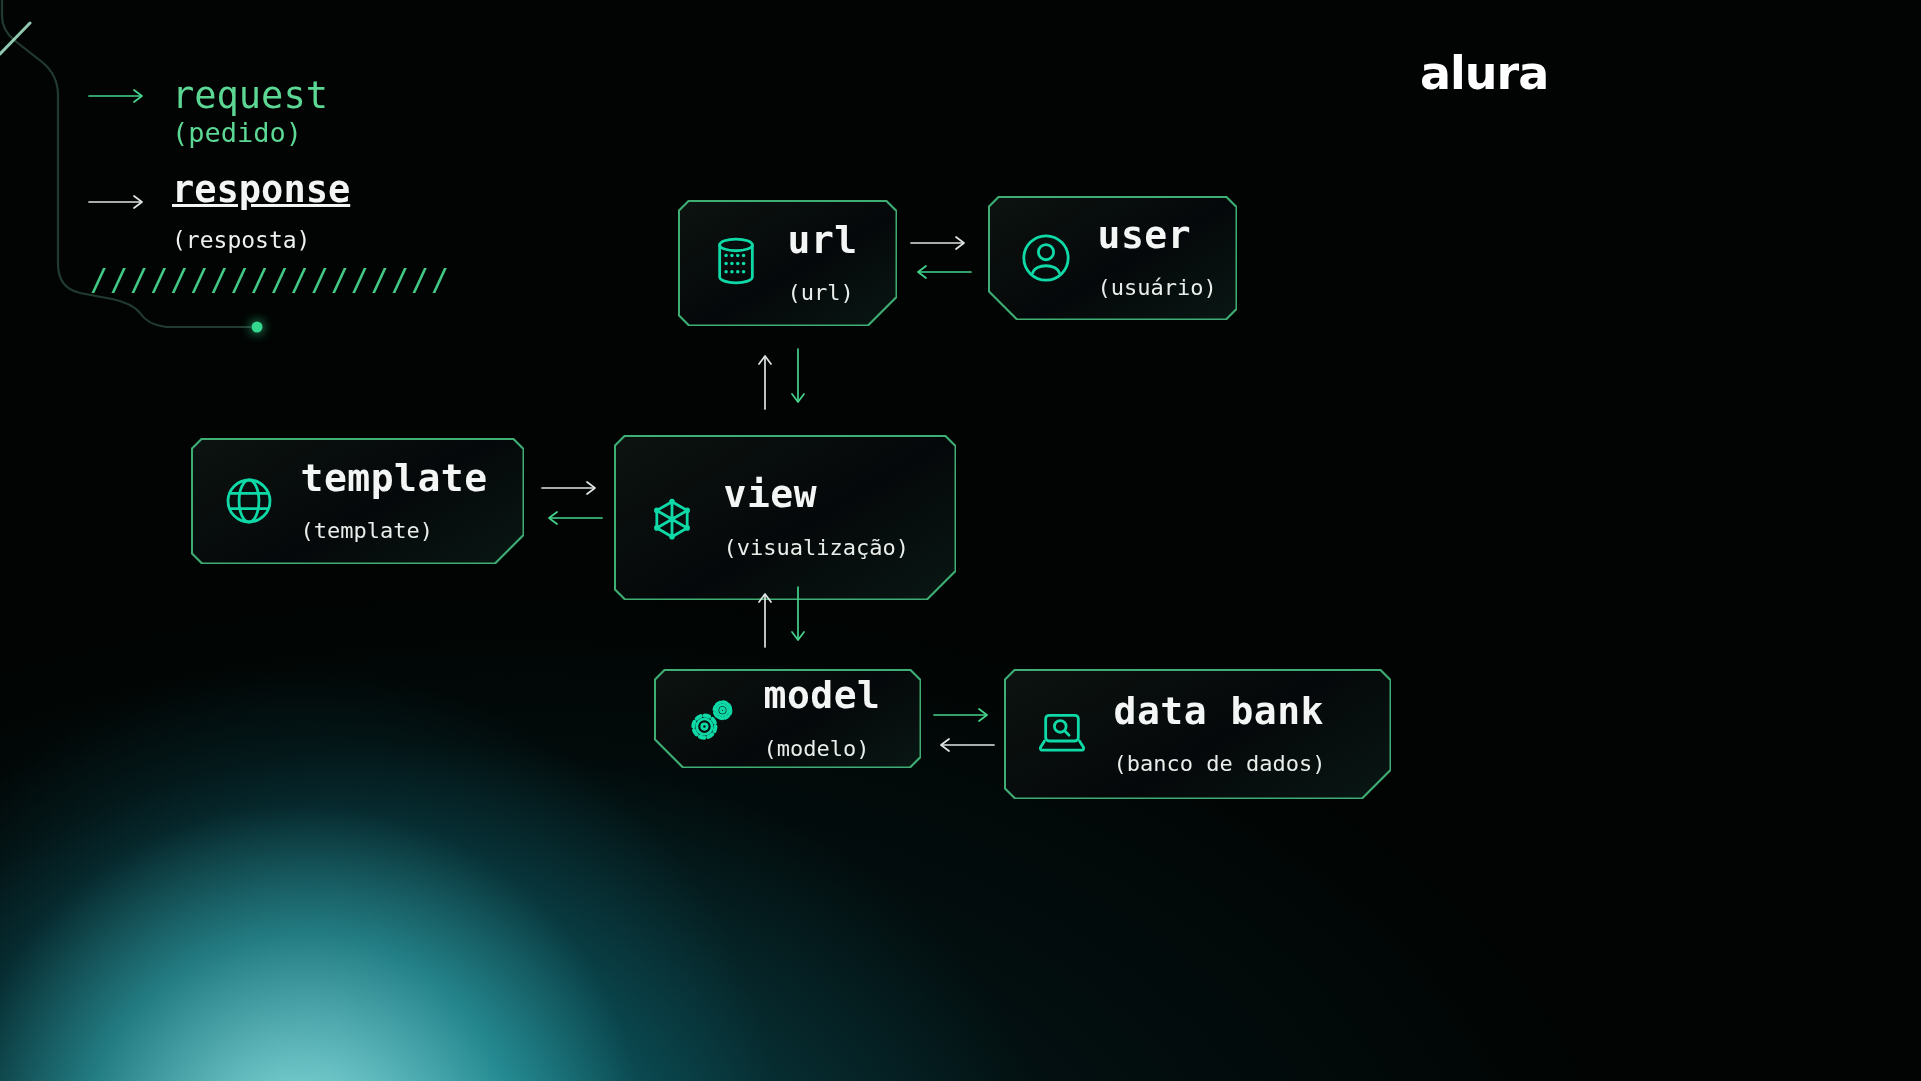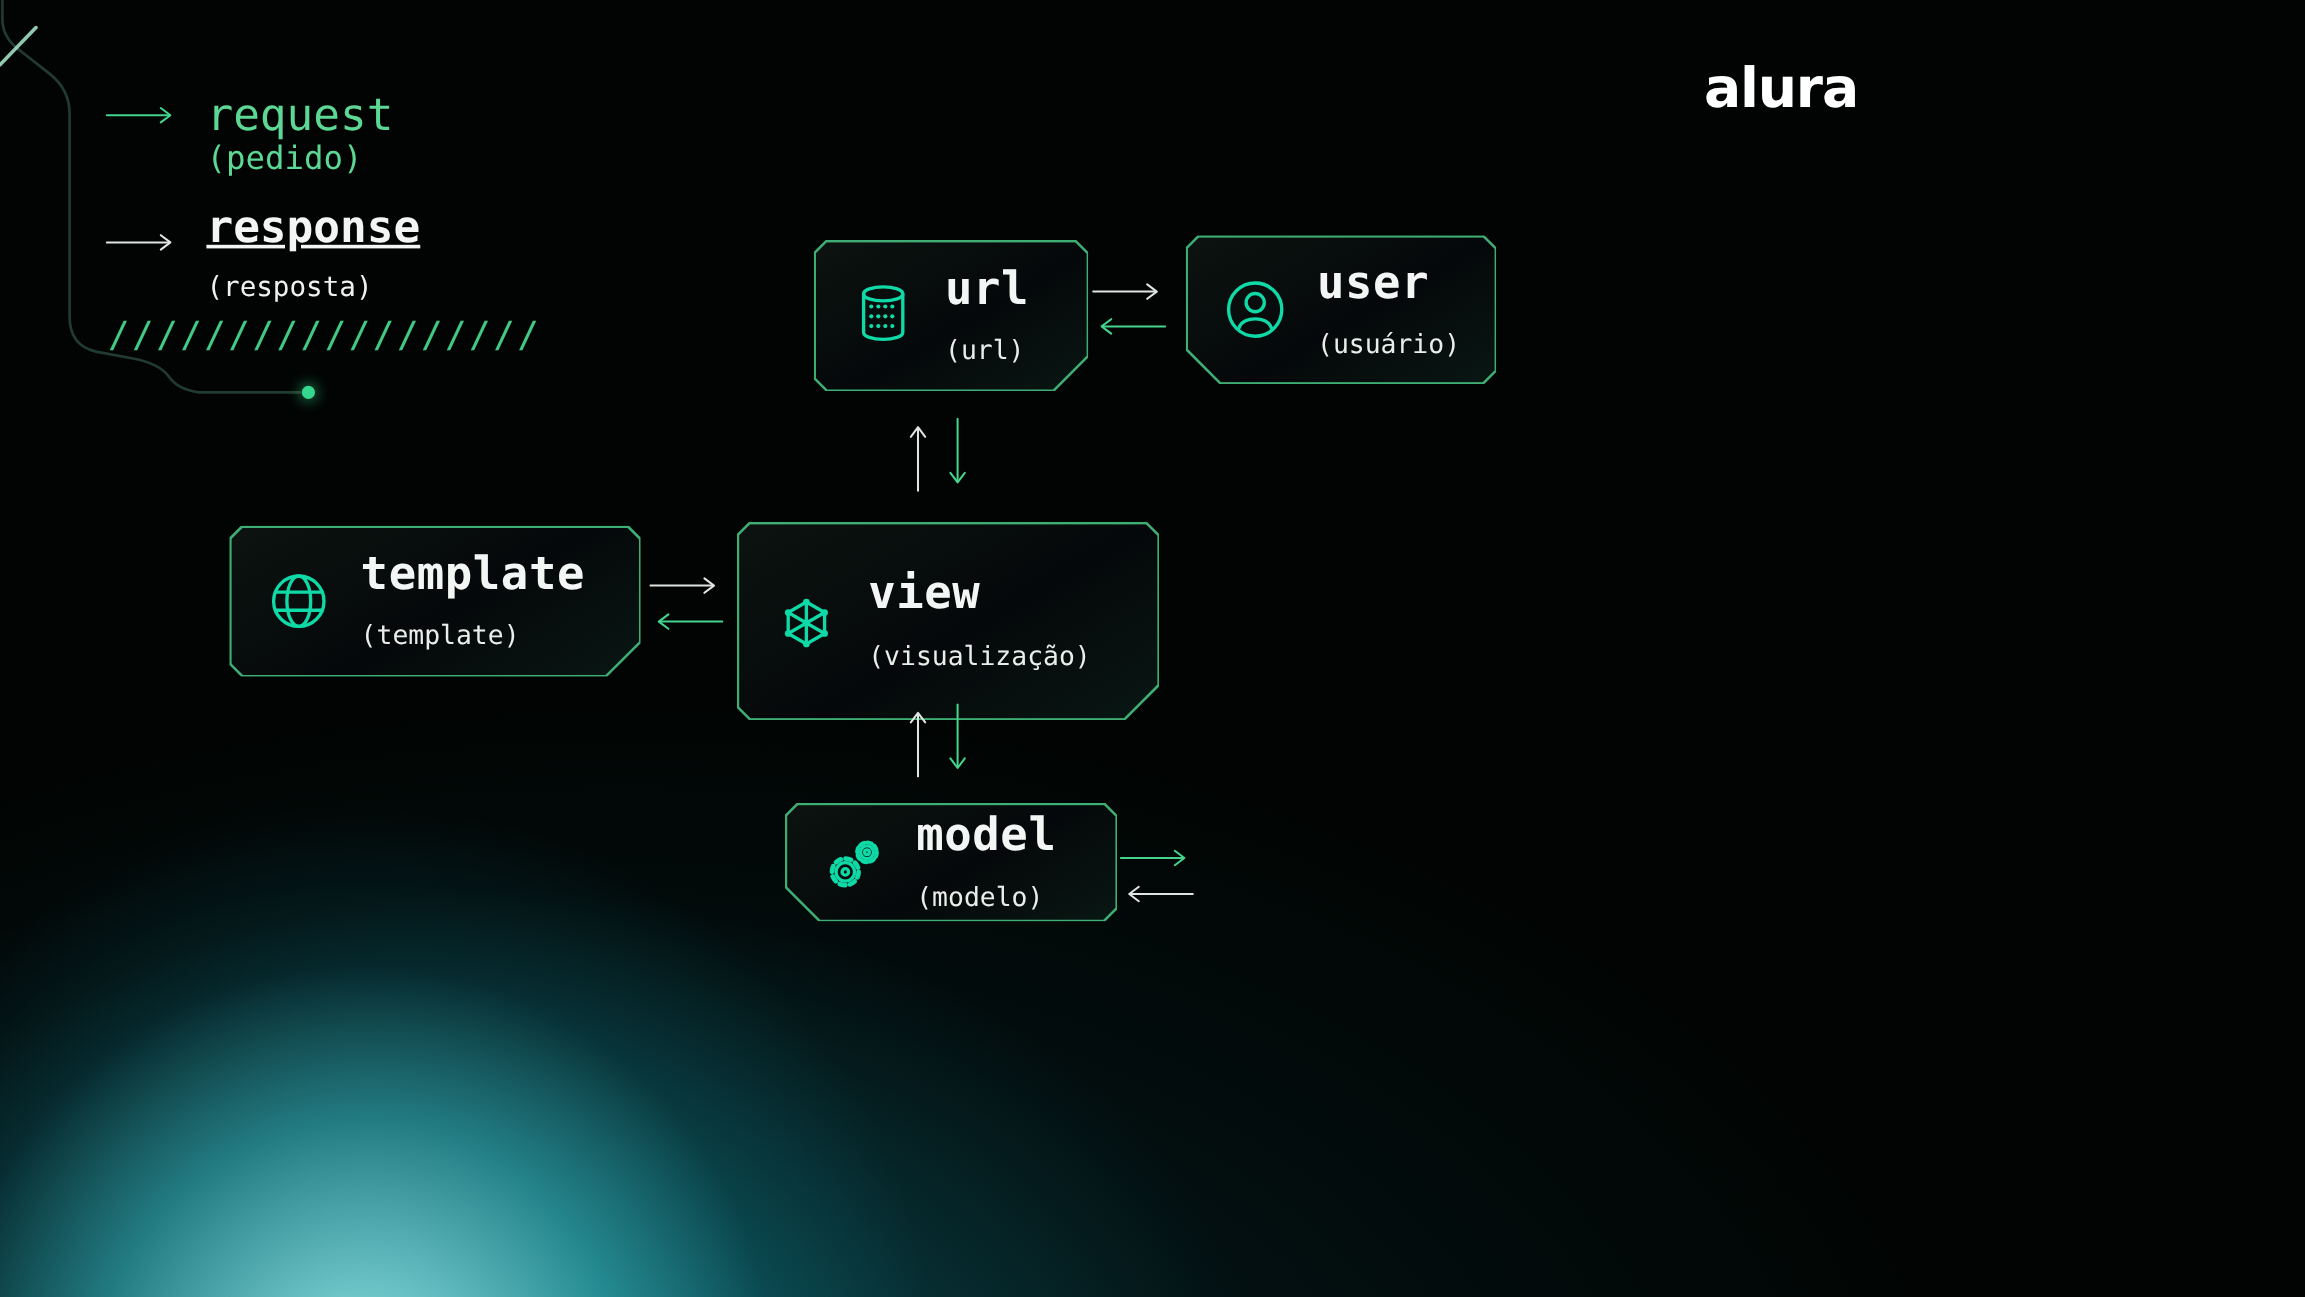--- a/index.html
+++ b/index.html
@@ -6,21 +6,21 @@
   .canvas{
     position:relative;width:1921px;height:1081px;overflow:hidden;
     font-family:"DejaVu Sans Mono",monospace;color:#fff;
     background:
       radial-gradient(circle 480px at 300px 1150px, rgba(170,255,255,0.85), rgba(70,225,235,0.45) 45%, rgba(20,150,170,0.16) 72%, rgba(0,0,0,0) 100%),
       radial-gradient(ellipse 900px 640px at 430px 1190px, rgba(25,185,200,0.38), rgba(0,0,0,0) 70%),
       radial-gradient(ellipse 1500px 900px at 520px 1260px, rgba(18,115,135,0.22), rgba(0,0,0,0) 75%),
       #010403;
   }
   
-  .node{position:absolute;background:var(--border-green,#3fae74);padding-left:10px;}
+  .node{position:absolute;background:var(--border-green,#3fae74);}
   .chamfer-br{clip-path:polygon(0 10px,10px 0,calc(100% - 10px) 0,100% 10px,100% calc(100% - 28px),calc(100% - 28px) 100%,10px 100%,0 calc(100% - 10px));}
   .chamfer-bl{clip-path:polygon(0 10px,10px 0,calc(100% - 10px) 0,100% 10px,100% calc(100% - 10px),calc(100% - 10px) 100%,28px 100%,0 calc(100% - 28px));}
   .node-inner{
     position:absolute;inset:1.5px;
     background:linear-gradient(150deg,#0c1310,#05080a 55%,#091713);
     display:flex;align-items:center;gap:24px;padding:0 28px;box-sizing:border-box;
   }
   .icon{width:56px;height:56px;color:var(--icon-teal,#0fd9a6);flex:0 0 auto;display:block;}
   .icon svg{width:100%;height:100%;display:block;}
   .icon svg *{stroke:currentColor;stroke-width:2.4;fill:none;stroke-linecap:round;stroke-linejoin:round;}
@@ -167,20 +167,36 @@
           <circle cx="33" cy="16.5" r="1.7"></circle>
         </svg>
       </span>
       <div class="labels">
         <div class="node-label">model</div>
         <div class="node-sub">(modelo)</div>
       </div>
     </div>
   </div>
 
+  <div class="node chamfer-br" style="left:1004px;top:669px;width:387px;height:130px">
+    <div class="node-inner chamfer-br">
+      <span class="icon">
+        <svg viewBox="0 0 48 48">
+          <rect x="10" y="8" width="28" height="22" rx="3"></rect>
+          <path d="M9 30 L5.5 35.5 a1.5 1.7 0 0 0 1.3 2.3 H41.2 a1.5 1.7 0 0 0 1.3 -2.3 L39 30"></path>
+          <circle cx="22.5" cy="17.5" r="5"></circle>
+          <path d="M26.3 21.3 L30 25"></path>
+        </svg>
+      </span>
+      <div class="labels">
+        <div class="node-label">data bank</div>
+        <div class="node-sub">(banco de dados)</div>
+      </div>
+    </div>
+  </div>
 
   <svg class="arrow arrow-white" style="left:910px;top:235px" width="62" height="16" viewBox="0 0 62 16">
       <line x1="1" y1="8" x2="53" y2="8"></line>
       <path d="M46 2 L54 8 L46 14"></path>
     </svg>
   <svg class="arrow arrow-green" style="left:910px;top:264px" width="62" height="16" viewBox="0 0 62 16">
       <line x1="61" y1="8" x2="9" y2="8"></line>
       <path d="M16 2 L8 8 L16 14"></path>
     </svg>
 

